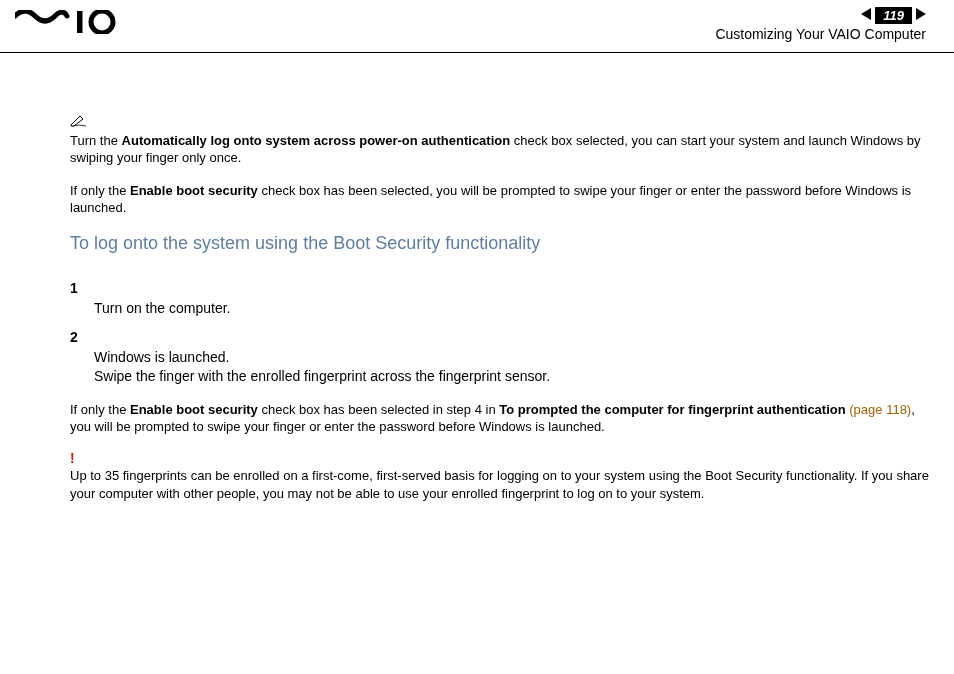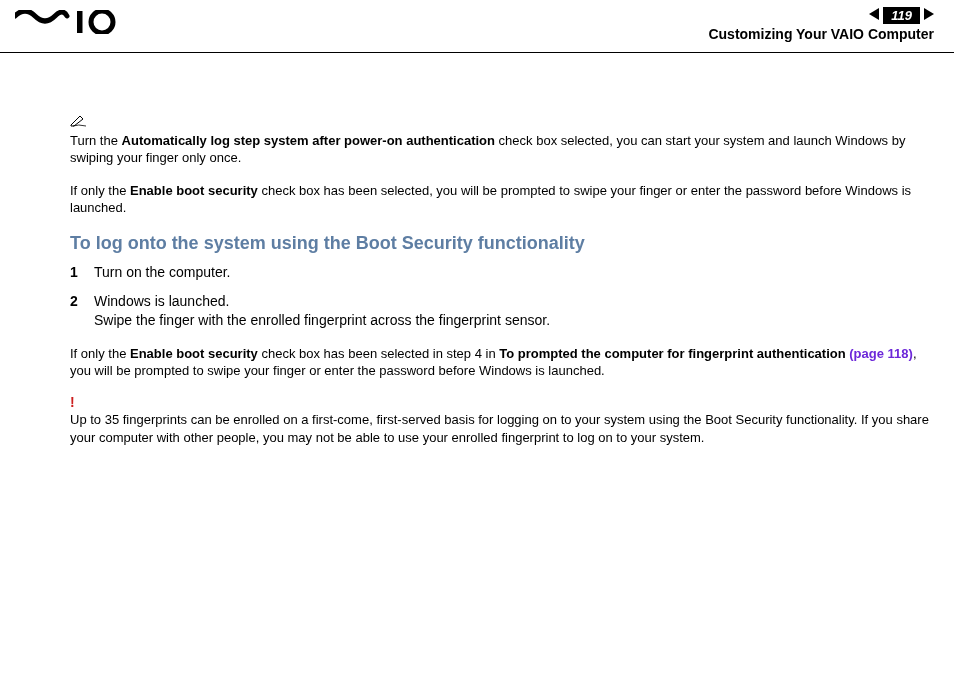--- a/index.html
+++ b/index.html
@@ -17,21 +17,21 @@
     height: 52px;
     border-bottom: 1px solid #000;
   }
   .logo {
     position: absolute;
     left: 15px;
     top: 10px;
   }
   .top-right {
     position: absolute;
-    right: 20px;
+    right: 28px;
     top: 6px;
     text-align: left;
   }
   .page-bar {
     display: flex;
     justify-content: flex-end;
     align-items: center;
     gap: 4px;
     margin-bottom: 2px;
   }
@@ -40,65 +40,66 @@
     color: #fff;
     font-weight: bold;
     font-style: italic;
     font-size: 13px;
     padding: 1px 8px;
   }
   .nav-arrow {
     cursor: pointer;
   }
   .header-title {
-    font-weight: bold;
+    font-weight: normal;
     font-size: 14px;
   }
   .content {
     padding: 60px 22px 0 70px;
     font-size: 13px;
     line-height: 1.35;
   }
   .pencil-icon {
     display: inline-block;
     margin-bottom: -2px;
   }
   .note-block {
     margin-bottom: 14px;
   }
   .para {
     margin: 15px 0 14px 0;
   }
   .section-title {
     color: #5e7ea3;
     font-size: 18px;
-    font-weight: bold;
-    margin: 10px 0 8px 0;
+    font-weight: normal;
+    margin: 10px 0 24px 0;
   }
   .numlist {
     margin: 0 0 14px 0;
     padding: 0;
   }
   .numitem {
     display: flex;
     margin-bottom: 10px;
     font-size: 14px;
   }
   .numitem .num {
     font-weight: bold;
     width: 24px;
     flex-shrink: 0;
   }
   .numitem .txt {
     flex: 1;
+    margin-top: 20px;
   }
   .bold { font-weight: bold; }
   .link {
-    color: #6d28d9;
-    font-weight: bold;
+    color: #a16207;
+    font-weight: normal;
     cursor: pointer;
   }
   .warn-icon {
     color: #cc1e1e;
     font-weight: bold;
     font-size: 14px;
     line-height: 1;
   }
 </style>
 </head>
@@ -132,21 +133,21 @@
 
 <div class="content">
 
   <div class="note-block">
     <span class="pencil-icon">
       <svg width="18" height="14" viewBox="0 0 18 14">
           <path d="M1 12 L10 3 L13 6 L4 13 L1 13 Z" stroke="#000" stroke-width="1" fill="none"></path>
           <path d="M3 13 Q8 11 16 13" stroke="#000" stroke-width="0.8" fill="none"></path>
         </svg>
     </span><br>
-    <span>Turn the </span><span class="bold">Automatically log step system after power-on authentication</span><span> check box selected, you can start your system and launch Windows by swiping your finger only once.</span>
+    <span>Turn the </span><span class="bold">Automatically log onto system across power-on authentication</span><span> check box selected, you can start your system and launch Windows by swiping your finger only once.</span>
   </div>
 
   <p class="para">
     <span>If only the </span><span class="bold">Enable boot security</span><span> check box has been selected, you will be prompted to swipe your finger or enter the password before Windows is launched.</span>
   </p>
 
   <div class="section-title">To log onto the system using the Boot Security functionality</div>
 
   <div class="numlist">
     <div class="numitem">

